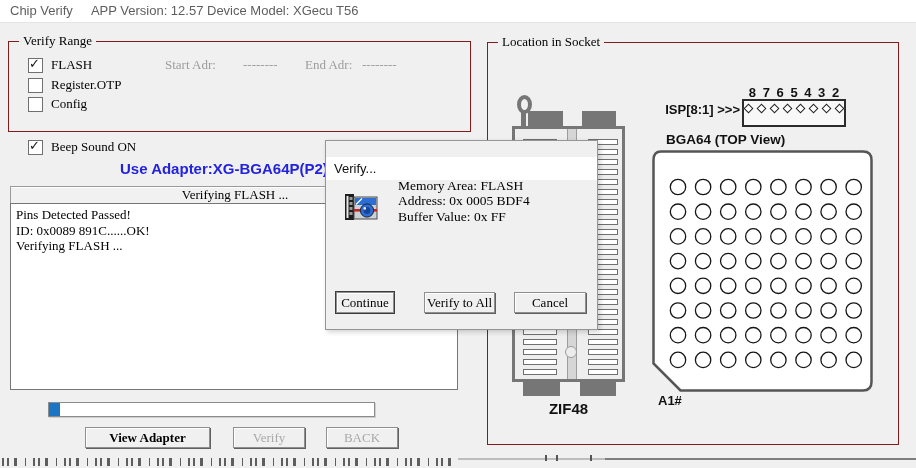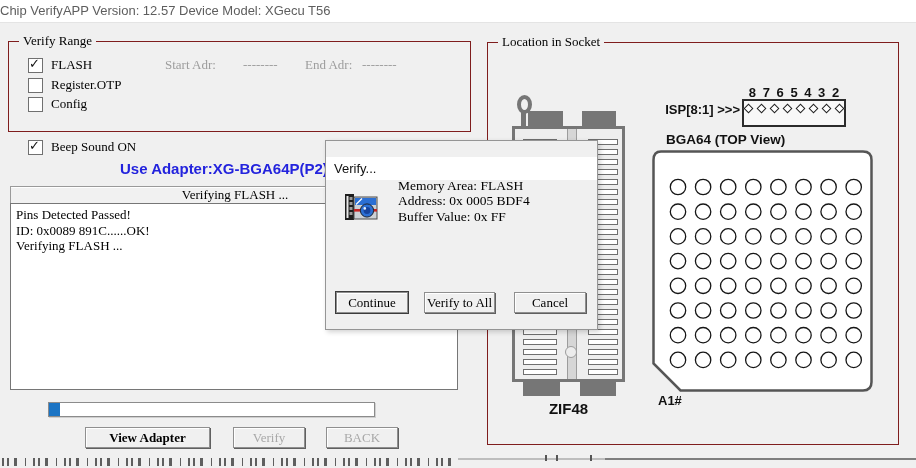--- a/index.html
+++ b/index.html
@@ -3,22 +3,22 @@
 <meta charset="utf-8">
 <style>
   html,body{margin:0;padding:0;}
   body{font-family:"Liberation Sans",sans-serif;background:#d9d9d9;}
   #app{position:relative;width:916px;height:468px;background:#f0f0f0;overflow:hidden;}
   .abs{position:absolute;}
 
   
   #titlebar{left:0;top:0;width:916px;height:22px;background:#ffffff;border-bottom:1px solid #e4e4e4;
             color:#5e5e5e;font-size:13px;line-height:21px;}
-  #titlebar .app-name{}
-  #titlebar .app-info{}
+  #titlebar .app-name{margin-left:10px;}
+  #titlebar .app-info{margin-left:18px;}
 
   
   #chip-banner{left:95px;top:28px;width:320px;height:23px;background:#fbfbfb;border:1px solid #b7b7b7;
                text-align:center;line-height:23px;font-weight:bold;font-size:16px;color:#0c5a5c;letter-spacing:.4px;z-index:3;}
 
   
   .groupbox{border:1px solid #7f1d1d;}
   .group-label{position:absolute;top:-8px;left:10px;background:#f0f0f0;padding:0 4px;
                font-family:"Liberation Serif",serif;font-size:13px;color:#000;line-height:14px;}
   #verify-range-group{left:8px;top:41px;width:461px;height:89px;}
@@ -82,21 +82,21 @@
   #bga-corner-label{left:658px;top:393px;font-weight:bold;font-size:13px;color:#111;}
 
   
   #dialog{left:325px;top:140px;width:271px;height:188px;background:#f0f0f0;border:1px solid #959595;
           box-shadow:2px 2px 5px rgba(0,0,0,.18);z-index:10;}
   #dialog-titlebar{left:0;top:16px;width:100%;height:23px;background:#ffffff;font-size:13px;color:#111;
                    line-height:23px;box-sizing:border-box;padding-left:8px;}
   #dialog-icon{left:18px;top:49px;}
   #dialog-text{left:72px;top:37px;font-family:"Liberation Serif",serif;font-size:13.5px;line-height:15.3px;color:#000;}
   .dlg-btn{top:151px;height:21px;}
-  #btn-continue{left:10px;width:72px;box-shadow:0 0 0 1px #3c3c3c,1px 1px 0 #606060,inset 1px 1px 0 #ffffff;}
+  #btn-continue{left:10px;width:58px;box-shadow:0 0 0 1px #3c3c3c,1px 1px 0 #606060,inset 1px 1px 0 #ffffff;}
   #btn-verify-all{left:98px;width:71px;}
   #btn-cancel{left:188px;width:72px;}
 
   
   #bottom-strip{left:0;top:455px;width:916px;height:13px;background:#f0f0f0;}
   #glyph-band{left:2px;top:3px;width:452px;height:8px;opacity:.8;
       background:repeating-linear-gradient(90deg,#3a3a3a 0 2px,transparent 2px 5px,#3a3a3a 5px 7px,transparent 7px 12px,#3a3a3a 12px 15px,transparent 15px 23px,#3a3a3a 23px 24px,transparent 24px 31px);}
   #strip-line{left:458px;top:3px;width:458px;height:2px;
       background:linear-gradient(90deg,#bdbdbd 0 32%,#7e7e7e 32% 100%);}
   .strip-tick{top:0px;width:2px;height:6px;background:#555;}

